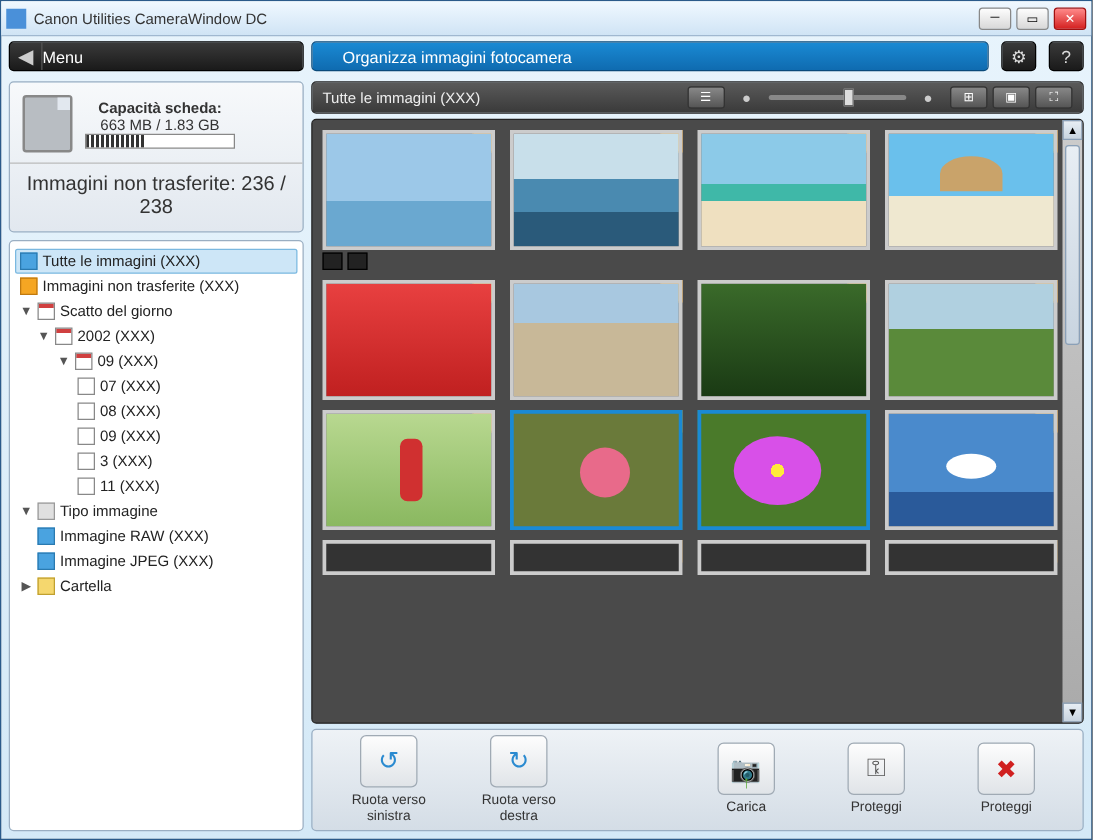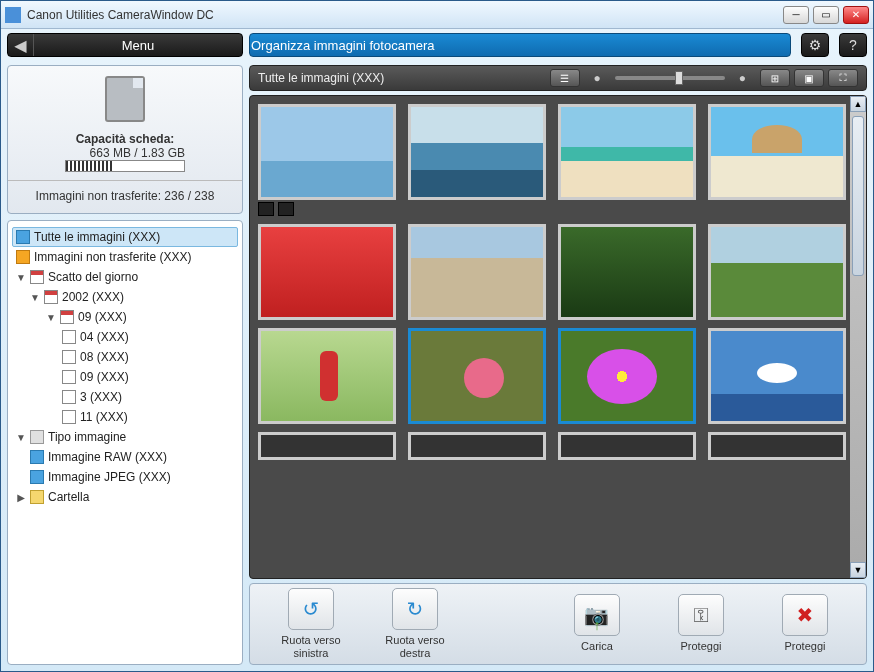--- a/index.html
+++ b/index.html
@@ -11,39 +11,39 @@
 .titlebar-icon { width: 16px; height: 16px; background: #4a90d9; margin-right: 6px; }
 .titlebar-title { font-size: 12px; color: #333; flex: 1; }
 .win-buttons { display: flex; gap: 4px; }
 .win-btn { width: 26px; height: 18px; border: 1px solid #888; background: linear-gradient(to bottom, #fdfdfd, #d8d8d8); border-radius: 3px; font-size: 10px; display: flex; align-items: center; justify-content: center; cursor: pointer; }
 .win-btn.close { background: linear-gradient(to bottom, #ff8a8a, #d42020); color: #fff; border-color: #a01010; }
 
 
 .toolbar-row { height: 32px; display: flex; gap: 6px; padding: 4px 6px; }
 .menu-btn { width: 236px; background: linear-gradient(to bottom, #3a3a3a, #1a1a1a); border: 1px solid #000; border-radius: 4px; display: flex; align-items: center; cursor: pointer; }
 .menu-back { width: 26px; height: 100%; display:flex;align-items:center;justify-content:center;color:#ccc; border-right:1px solid #555; }
-.menu-label { flex:1; text-align:center; color:#fff; font-size:13px; }
-.panel-title-bar { flex:1; background: linear-gradient(to bottom, #1a8ad4, #0f6bb0); border: 1px solid #0a4a7a; border-radius: 4px; display:flex; align-items:center; padding:0 1px; color:#fff; font-size:13px; }
+.menu-label { flex:1; color:#fff; font-size:13px; }
+.panel-title-bar { flex:1; background: linear-gradient(to bottom, #1a8ad4, #0f6bb0); border: 1px solid #0a4a7a; border-radius: 4px; display:flex; align-items:center; padding:0 24px; color:#fff; font-size:13px; }
 .panel-title-bar .spacer { flex:1; }
 .tb-btn { width:28px;height:100%; background: linear-gradient(to bottom,#3a3a3a,#1a1a1a); border:1px solid #000; border-radius:4px; display:flex;align-items:center;justify-content:center;color:#ddd;cursor:pointer; margin-left:4px; font-size:14px;}
 
 
 .body { display:flex; height: calc(100% - 60px); padding: 4px 6px 6px; gap:6px; }
 
 
 .sidebar { width: 236px; display:flex; flex-direction:column; gap:6px; }
 .card-panel { background: linear-gradient(to bottom,#f7f9fb,#e2e8ef); border:1px solid #9aaec2; border-radius:4px; padding:10px; }
-.card-top { display:flex; gap:10px; align-items:center; margin-bottom:4px;flex-direction:column;}
+.card-top { display:flex; gap:10px; align-items:center; margin-bottom:4px;}
 .sd-icon { width:40px; height:46px; background:#b8bdc2; border:2px solid #888; border-radius:3px; position:relative; }
 .sd-icon::before { content:""; position:absolute; top:0; right:0; width:10px;height:10px; background:#e2e8ef; }
 .cap-label { font-size:12px; font-weight:bold; color:#333; text-align:center; }
-.cap-value { font-size:12px; color:#333; text-align:right; }
+.cap-value { font-size:12px; color:#333; text-align:center; }
 .cap-bar { width:120px; height:12px; border:1px solid #888; background:repeating-linear-gradient(90deg,#333 0 2px,#fff 2px 4px) left/40% 100% no-repeat, #fff; }
 .divider { border-top:1px solid #bbb; margin:8px -10px; }
-.transfer-status { font-size:12px; text-align:center; color:#333; }
+.transfer-status { font-size:16px; text-align:center; color:#333; }
 
 
 .tree-panel { flex:1; background:#fff; border:1px solid #9aaec2; border-radius:4px; padding:6px 4px; overflow:auto; font-size:12px; color:#222; }
 .tree-item { display:flex; align-items:center; padding:3px 4px; gap:4px; cursor:pointer; border-radius:2px; white-space:nowrap;}
 .tree-item.selected { background:#cde6f7; border:1px solid #7ab8e0; padding:2px 3px; }
 .tree-caret { width:10px; display:inline-flex; justify-content:center; color:#555; font-size:10px; }
 .tree-icon { width:14px;height:14px; display:inline-block; }
 .ic-all { background:#4aa3e0; border:1px solid #2a7ab0; }
 .ic-untrans { background:#f5a623; border:1px solid #c07a10; }
 .ic-cal { background:linear-gradient(to bottom,#d04040 0 30%,#fff 30%); border:1px solid #888; }
@@ -182,21 +182,21 @@
           <span class="tree-icon ic-cal"></span>
           <span>2002 (XXX)</span>
         </div>
         <div class="tree-item indent-2">
           <span class="tree-caret">▼</span>
           <span class="tree-icon ic-cal"></span>
           <span>09 (XXX)</span>
         </div>
         <div class="tree-item indent-3">
             <span class="tree-icon ic-day"></span>
-            <span>04 (XXX)</span>
+            <span>07 (XXX)</span>
           </div>
         <div class="tree-item indent-3">
             <span class="tree-icon ic-day"></span>
             <span>08 (XXX)</span>
           </div>
         <div class="tree-item indent-3">
             <span class="tree-icon ic-day"></span>
             <span>09 (XXX)</span>
           </div>
         <div class="tree-item indent-3">

